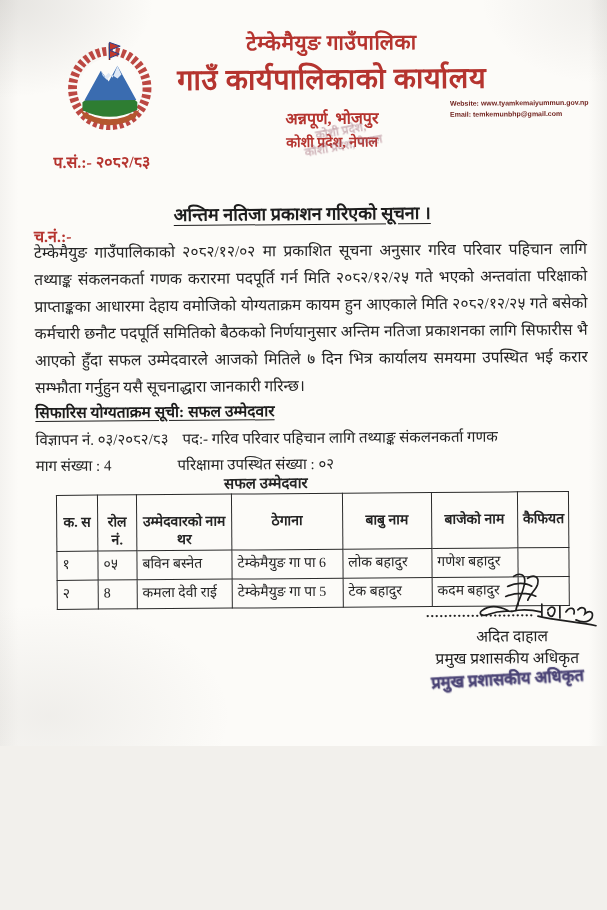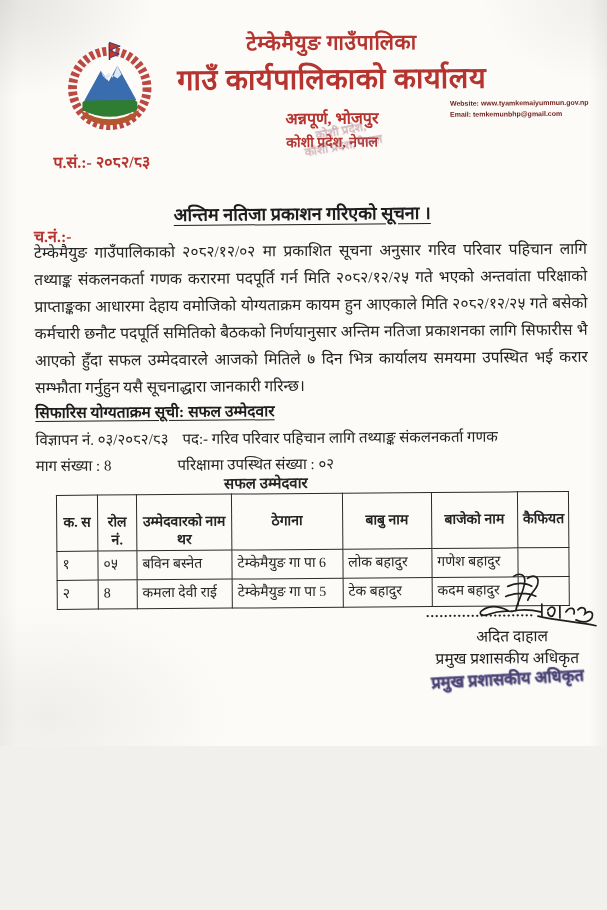--- a/index.html
+++ b/index.html
@@ -145,21 +145,21 @@
 
     <div class="abs body-par">टेम्केमैयुङ गाउँपालिकाको २०८२/१२/०२ मा प्रकाशित सूचना अनुसार गरिव परिवार पहिचान लागि तथ्याङ्क संकलनकर्ता गणक करारमा पदपूर्ति गर्न मिति २०८२/१२/२५ गते भएको अन्तवांता परिक्षाको प्राप्ताङ्कका आधारमा देहाय वमोजिको योग्यताक्रम कायम हुन आएकाले मिति २०८२/१२/२५ गते बसेको कर्मचारी छनौट पदपूर्ति समितिको बैठकको निर्णयानुसार अन्तिम नतिजा प्रकाशनका लागि सिफारीस भै आएको हुँदा सफल उम्मेदवारले आजको मितिले ७ दिन भित्र कार्यालय समयमा उपस्थित भई करार सम्झौता गर्नुहुन यसै सूचनाद्धारा जानकारी गरिन्छ।</div>
 
     <div class="abs rec-heading">
       <span>सिफारिस योग्यताक्रम सूची: सफल उम्मेदवार</span>
     </div>
     <div class="abs advert-line">
       <span>विज्ञापन नं. ०३/२०८२/८३</span><span class="gap"></span><span>पद:- गरिव परिवार पहिचान लागि तथ्याङ्क संकलनकर्ता गणक</span>
     </div>
     <div class="abs demand-line">
-      <span>माग संख्या : 8</span><span class="gap"></span><span>परिक्षामा उपस्थित संख्या : ०२</span>
+      <span>माग संख्या : 4</span><span class="gap"></span><span>परिक्षामा उपस्थित संख्या : ०२</span>
     </div>
     <div class="abs tbl-caption">सफल उम्मेदवार</div>
 
     <table class="results">
       <colgroup>
         <col style="width:8%">
           <col style="width:7.6%">
           <col style="width:18.6%">
         <col style="width:21.6%">
           <col style="width:17.4%">

